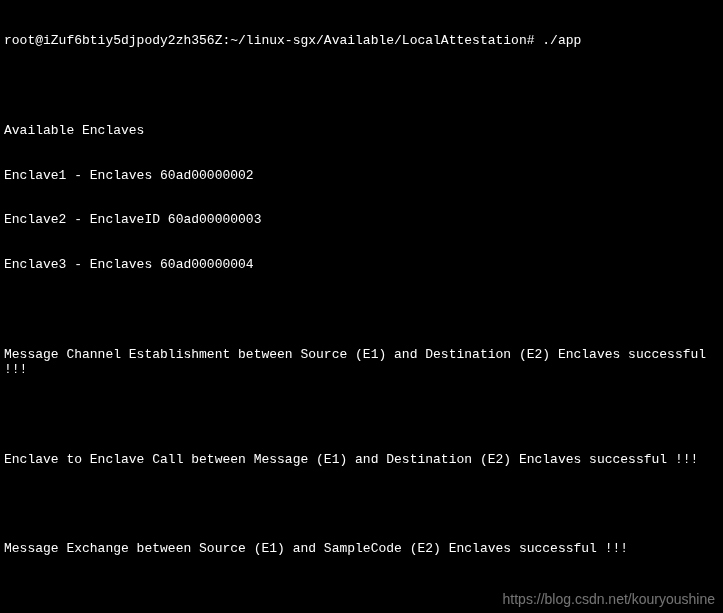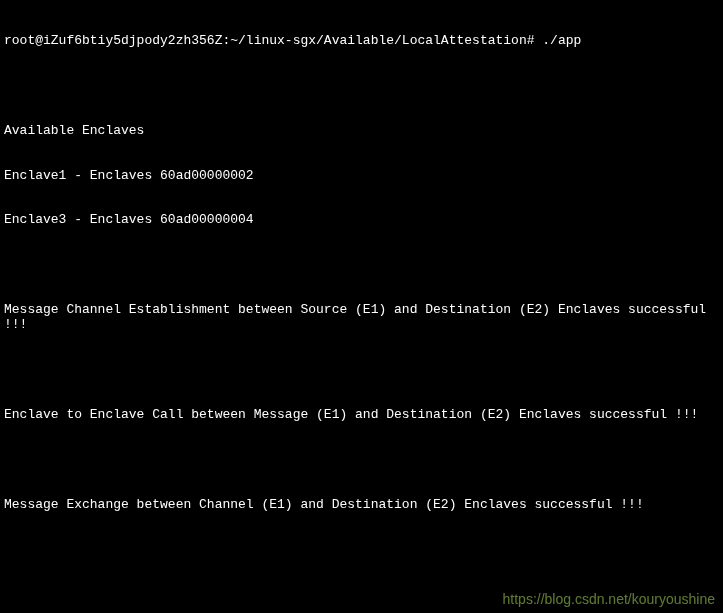--- a/index.html
+++ b/index.html
@@ -27,41 +27,42 @@
       min-height: 15px;
     }
     .blank-line {
       display: block;
       height: 15px;
     }
     .watermark {
       position: absolute;
       bottom: 6px;
       right: 8px;
-      color: #bef264;
+      color: #e5e5e5;
       opacity: 0.5;
       font-family: Arial, sans-serif;
       font-size: 14px;
     }
   </style>
 </head>
 <body>
 
 <div class="terminal">
   <span class="line">root@iZuf6btiy5djpody2zh356Z:~/linux-sgx/Available/LocalAttestation# ./app</span>
   <span class="blank-line"></span>
   <span class="line">Available Enclaves</span>
   <span class="line">Enclave1 - Enclaves 60ad00000002</span>
+  <span class="line">Enclave2 - EnclaveID 60ad00000003</span>
   <span class="line">Enclave3 - Enclaves 60ad00000004</span>
   <span class="blank-line"></span>
   <span class="line">Message Channel Establishment between Source (E1) and Destination (E2) Enclaves successful !!!</span>
   <span class="blank-line"></span>
   <span class="line">Enclave to Enclave Call between Message (E1) and Destination (E2) Enclaves successful !!!</span>
   <span class="blank-line"></span>
-  <span class="line">Message Exchange between Channel (E1) and Destination (E2) Enclaves successful !!!</span>
+  <span class="line">Message Exchange between Source (E1) and SampleCode (E2) Enclaves successful !!!</span>
   <span class="blank-line"></span>
   
   
   
   
   
   
   
   
   

